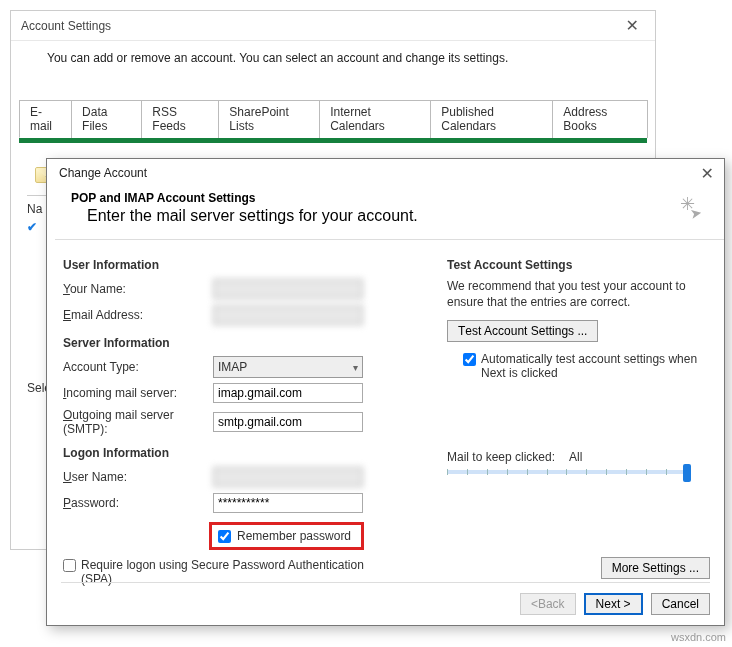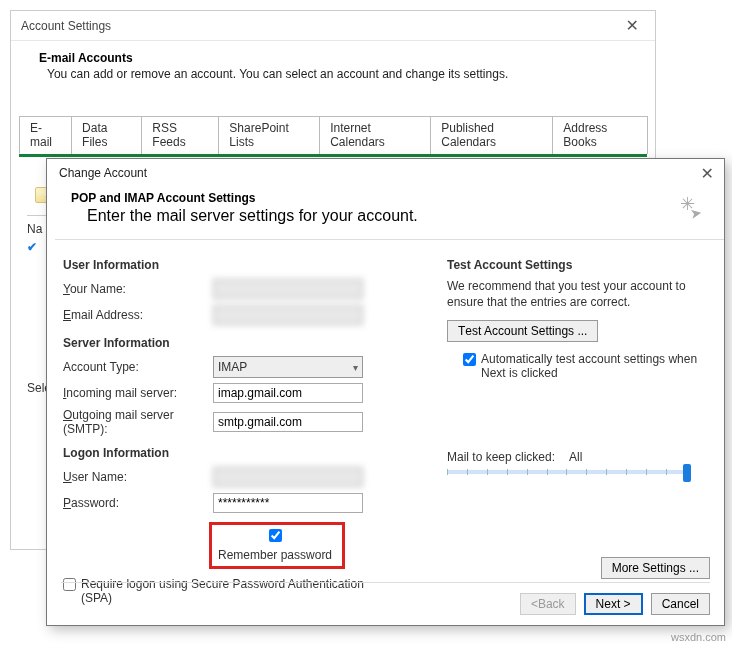--- a/index.html
+++ b/index.html
@@ -6,21 +6,21 @@
 body { background: #fff; width: 732px; height: 647px; position: relative; overflow: hidden; font-size: 12px; color: #333; }
 
 
 .acct-settings { position: absolute; left: 10px; top: 10px; width: 646px; height: 540px; border: 1px solid #ccc; background: #fff; }
 .acct-settings .titlebar { height: 30px; display: flex; align-items: center; justify-content: space-between; padding: 0 10px; border-bottom: 1px solid #e8e8e8; background: #fff; }
 .acct-settings .titlebar .title { font-size: 12px; color: #444; }
 .close-x { font-size: 16px; color: #555; padding: 2px 6px; cursor: default; }
 .acct-settings .subhead { padding: 10px 18px 16px 28px; }
 .acct-settings .subhead .h1 { font-weight: bold; font-size: 12px; color: #000; margin-bottom: 2px; }
 .acct-settings .subhead .sub { font-size: 12px; color: #222; padding-left: 8px; }
-.tabs { display: flex; border-bottom: 4px solid #15803d; margin: 18px 8px 18px 8px; }
+.tabs { display: flex; border-bottom: 6px solid #15803d; margin: 18px 8px 12px 8px; }
 .tab { padding: 4px 10px; border: 1px solid #bbb; border-bottom: none; margin-right: -1px; background: #fff; font-size: 12px; position: relative; top: 1px; }
 .tab.active { background: #fff; border-bottom: 1px solid #fff; }
 .below-tabs { padding: 12px 16px; }
 .icon-row { display: flex; gap: 40px; padding-left: 8px; opacity: 0.6; }
 .mail-icon { width: 22px; height: 16px; background: linear-gradient(#fff3b3, #f0d060); border: 1px solid #c0a020; border-radius: 2px; position: relative; }
 .mail-icon::after { content: ""; position: absolute; left: 0; right: 0; top: 0; height: 8px; border-bottom: 1px solid #c0a020; clip-path: polygon(0 0, 100% 0, 50% 100%); background: #fdeb9c; }
 .acct-settings .label-sel { position:absolute; left:16px; top:370px; font-size:12px; }
 
 
 .change-acct { position: absolute; left: 46px; top: 158px; width: 679px; height: 468px; background: #fff; border: 1px solid #777; box-shadow: 4px 4px 12px rgba(0,0,0,0.25); }
@@ -40,21 +40,21 @@
 .sect { font-weight: bold; font-size: 12px; margin: 4px 0 6px 0; }
 .row { display: flex; align-items: center; margin-bottom: 4px; min-height: 22px; }
 .row label { width: 150px; font-size: 12px; }
 .row label .ul { text-decoration: underline; }
 .row input[type=text], .row input[type=password] { width: 150px; height: 20px; border: 1px solid #aaa; padding: 1px 4px; font-size: 12px; }
 .combo { width: 150px; height: 22px; border: 1px solid #999; background: #eee; display: flex; align-items: center; justify-content: space-between; padding: 0 4px; font-size: 12px; color: #333; }
 .combo .chev { font-size: 10px; color: #666; }
 .blur { filter: blur(3px); background: #e8e8e8 !important; color: transparent !important; }
 .cb-row { display: flex; align-items: flex-start; gap: 5px; font-size: 12px; margin-top: 4px; }
 .cb-row input[type=checkbox] { width: 13px; height: 13px; margin-top: 1px; }
-.red-box { border: 3px solid #d22; padding: 4px 10px 4px 6px; display: inline-flex; align-items: center; gap: 6px; margin-left: 146px; margin-top: 4px; flex-direction: column; }
+.red-box { border: 3px solid #d22; padding: 4px 10px 4px 6px; display: inline-flex; align-items: center; gap: 6px; margin-left: 146px; margin-top: 4px; }
 
 .tes-desc { font-size: 12px; line-height: 1.35; margin-bottom: 10px; }
 .btn { height: 22px; border: 1px solid #999; background: #efefef; font-size: 12px; padding: 0 10px; display: inline-flex; align-items: center; }
 .btn.primary { border: 2px solid #0a64c8; }
 .btn.disabled { color: #999; border-color: #ccc; }
 .buttons { position: absolute; right: 10px; bottom: 10px; display: flex; gap: 8px; border-top: 1px solid #ddd; padding-top: 10px; width: calc(100% - 28px); justify-content: flex-end; left: 14px; }
 .slider-track { height: 4px; background: #cfe2f8; position: relative; width: 240px; margin-top: 6px; }
 .slider-ticks { position: absolute; inset: 0; display: flex; justify-content: space-between; }
 .slider-ticks span { width: 1px; height: 6px; background: #9bb; transform: translateY(-1px); }
 .slider-thumb { position: absolute; right: -4px; top: -6px; width: 8px; height: 18px; background: #1a7be0; border-radius: 2px; }
@@ -63,21 +63,20 @@
 </style>
 </head>
 <body>
 
 <div class="acct-settings">
   <div class="titlebar">
     <span class="title">Account Settings</span>
     <span class="close-x">✕</span>
   </div>
   <div class="subhead">
-    <div class="h1">E-mail Accounts</div>
     <div class="sub">You can add or remove an account. You can select an account and change its settings.</div>
   </div>
   <div class="tabs">
     <div class="tab active">E-mail</div>
     <div class="tab">Data Files</div>
     <div class="tab">RSS Feeds</div>
     <div class="tab">SharePoint Lists</div>
     <div class="tab">Internet Calendars</div>
     <div class="tab">Published Calendars</div>
     <div class="tab">Address Books</div>

